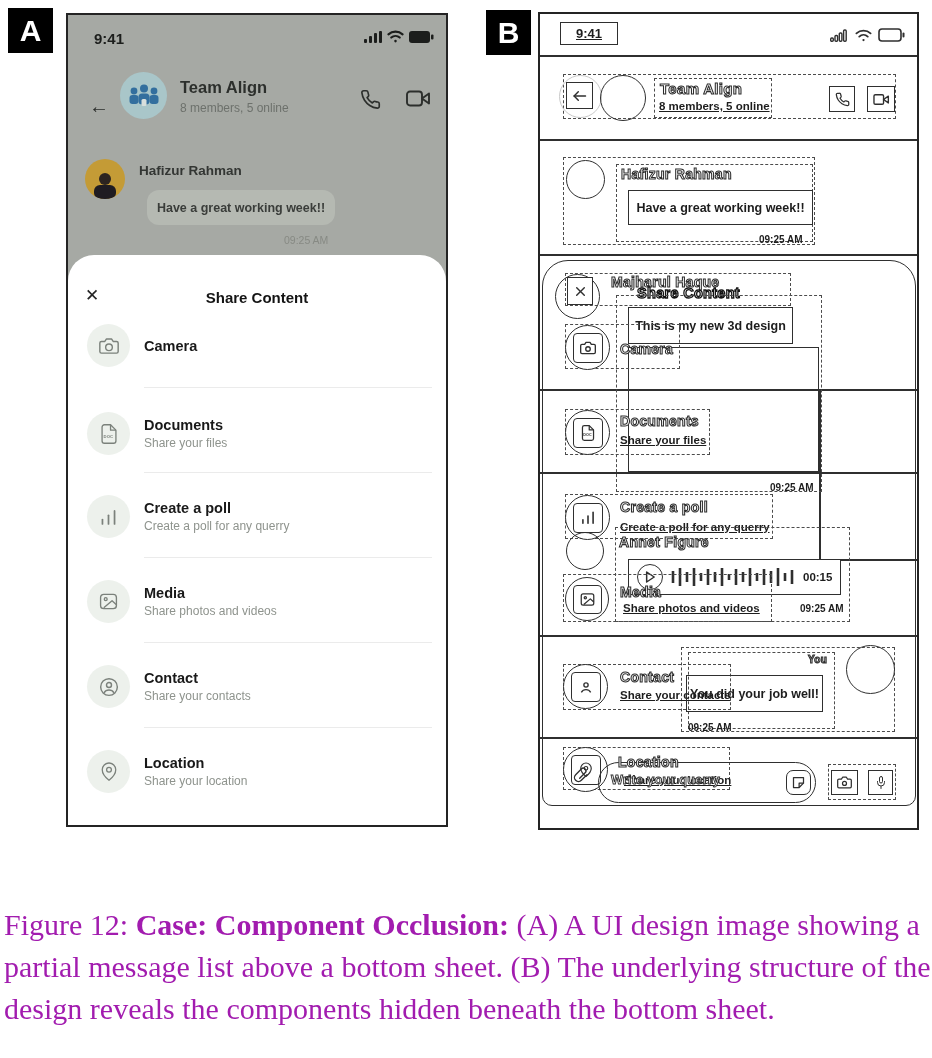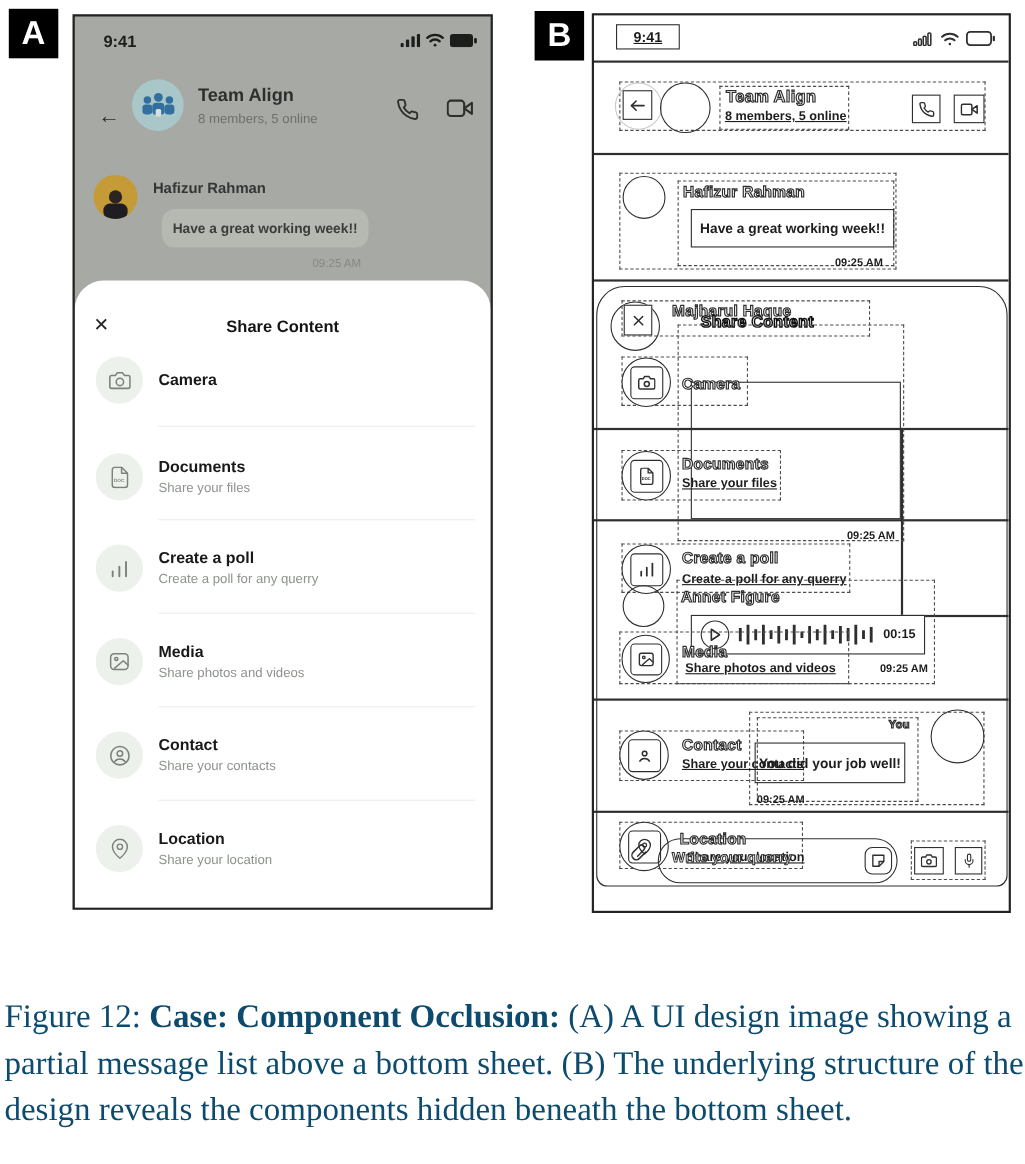--- a/index.html
+++ b/index.html
@@ -39,21 +39,21 @@
   .wf-out{color:#fff;-webkit-text-stroke:1.05px #2d2d2d;font-weight:800;letter-spacing:.3px;white-space:nowrap;}
   .wf-out2{color:#fff;-webkit-text-stroke:1.3px #111;font-weight:800;letter-spacing:.3px;white-space:nowrap;}
   .wf-bold{font-weight:800;color:#1d1d1d;white-space:nowrap;}
   .wf-under{text-decoration:underline;}
   .wf-time{font-size:10px;font-weight:800;color:#1d1d1d;white-space:nowrap;}
   .wf-iconbox{display:flex;align-items:center;justify-content:center;color:#2f2f2f;}
   .wf-icon-circ{border:1.6px solid #2f2f2f;border-radius:50%;display:flex;align-items:center;justify-content:center;}
   .wf-icon-sq{border:1.5px solid #2f2f2f;border-radius:4px;display:flex;align-items:center;justify-content:center;color:#2f2f2f;}
   .b-status{right:12px;top:14px;display:flex;gap:6px;align-items:center;color:#2f2f2f;}
   
-  #caption{position:absolute;left:4px;top:874px;width:928px;font-family:"Liberation Serif",serif;font-size:30px;line-height:42px;color:#0c4a6e;}
+  #caption{position:absolute;left:4px;top:874px;width:928px;font-family:"Liberation Serif",serif;font-size:30px;line-height:42px;color:#a21caf;}
   #caption b{font-weight:bold;}
   svg{display:block;}
 </style>
 </head>
 <body>
 
 <div class="panel-label" style="left:8px;top:8px;">A</div>
 <div class="panel-label" style="left:486px;top:10px;">B</div>
 
 <div class="phone" id="phoneA">
@@ -281,20 +281,23 @@
     <svg width="13" height="13" viewBox="0 0 24 24" fill="none" stroke="currentColor" stroke-width="2.6" stroke-linecap="round">
         <line x1="5" y1="5" x2="19" y2="19"></line>
         <line x1="19" y1="5" x2="5" y2="19"></line>
       </svg>
   </div>
   <div class="wf wf-dash" style="left:25px;top:259px;width:226px;height:33px;"></div>
   <div class="wf wf-out" style="left:71px;top:260px;font-size:14px;">Majharul Haque</div>
   <div class="wf wf-out2" style="left:97px;top:271px;font-size:14.5px;">Share Content</div>
 
   <div class="wf wf-dash" style="left:76px;top:281px;width:206px;height:197px;"></div>
+  <div class="wf wf-solid" style="left:88px;top:293px;width:165px;height:37px;background:#fff;display:flex;align-items:center;justify-content:center;">
+    <span class="wf-bold" style="font-size:12.5px;">This is my new 3d design</span>
+  </div>
   <div class="wf wf-solid" style="left:88px;top:333px;width:191px;height:125px;"></div>
   <div class="wf wf-time" style="left:230px;top:468px;">09:25 AM</div>
 
   <div class="wf wf-dash" style="left:25px;top:310px;width:115px;height:45px;"></div>
   <div class="wf wf-icon-circ" style="left:25px;top:311px;width:45px;height:45px;background:#fff;">
     <div class="wf-icon-sq" style="width:28px;height:28px;">
         <svg width="16" height="14" viewBox="0 0 24 21" fill="none" stroke="currentColor" stroke-width="2" stroke-linejoin="round">
           <path d="M23 17a2 2 0 0 1-2 2H3a2 2 0 0 1-2-2V7a2 2 0 0 1 2-2h4l2-3h6l2 3h4a2 2 0 0 1 2 2z"></path>
           <circle cx="12" cy="12" r="3.4"></circle>
         </svg>

